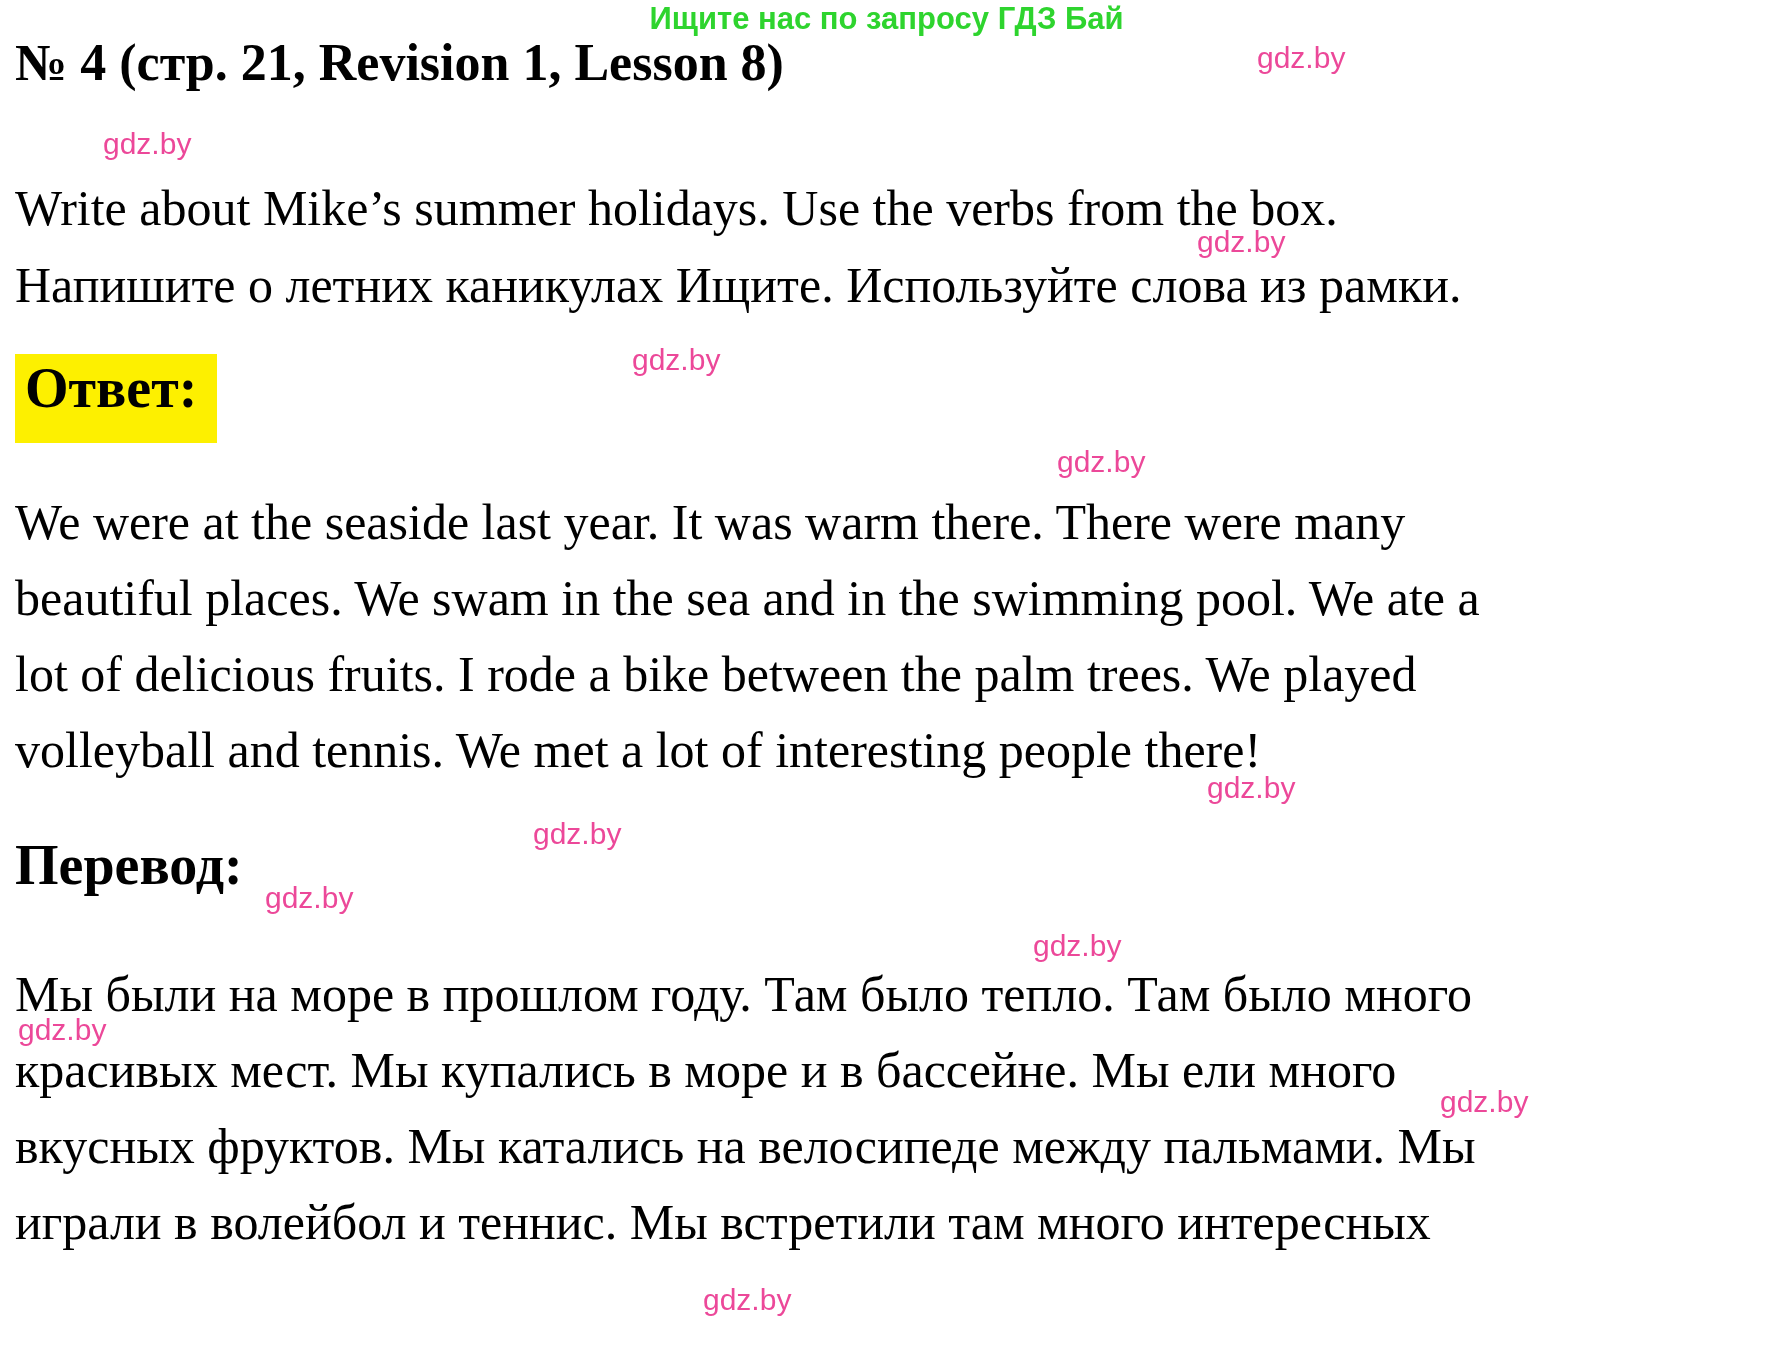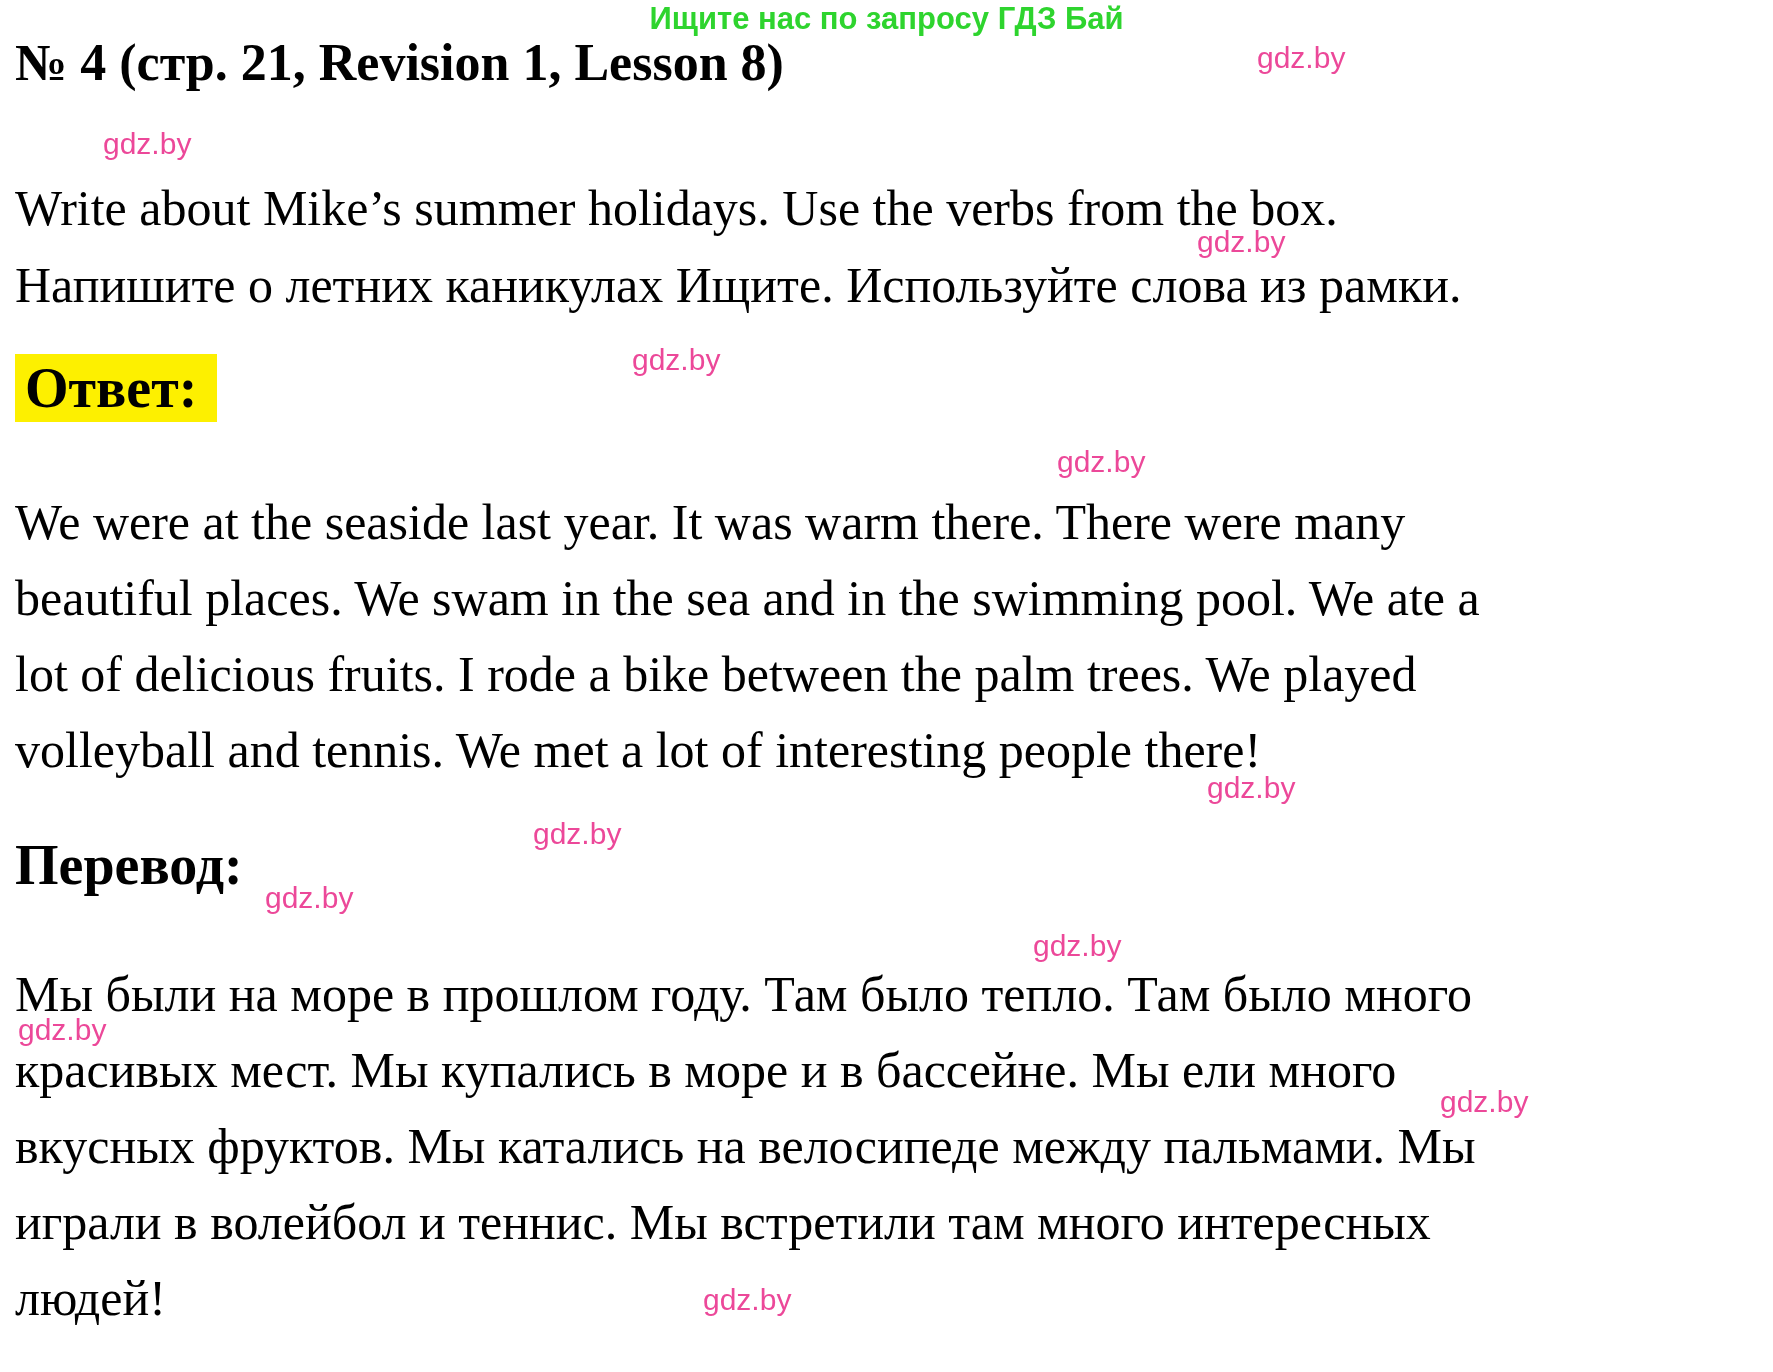--- a/index.html
+++ b/index.html
@@ -38,21 +38,21 @@
     font-size:50px;line-height:77px;
   }
   .instr-line{white-space:nowrap;height:77px;}
 
   .answer-label-wrap{
     position:absolute;left:15px;top:354px;
   }
   .label-highlight{
     display:inline-block;
     font-weight:bold;font-size:56px;line-height:62px;
-    padding:3px 20px 3px 10px;
+    padding:3px 20px 24px 10px;
   }
   .para{
     position:absolute;left:15px;
     font-size:50px;line-height:76px;
   }
   .para-line{white-space:nowrap;height:76px;}
 
   .en-para{top:484px;}
 
   .translation-label{
@@ -110,17 +110,16 @@
     <div class="para-line">volleyball and tennis. We met a lot of interesting people there!</div>
   </div>
 
   <div class="translation-label">Перевод:</div>
 
   <div class="para ru-para">
     <div class="para-line">Мы были на море в прошлом году. Там было тепло. Там было много</div>
     <div class="para-line">красивых мест. Мы купались в море и в бассейне. Мы ели много</div>
     <div class="para-line">вкусных фруктов. Мы катались на велосипеде между пальмами. Мы</div>
     <div class="para-line">играли в волейбол и теннис. Мы встретили там много интересных</div>
-    <div class="para-line">людей!</div>
   </div>
 
 
 </div>
 
 </body></html>

